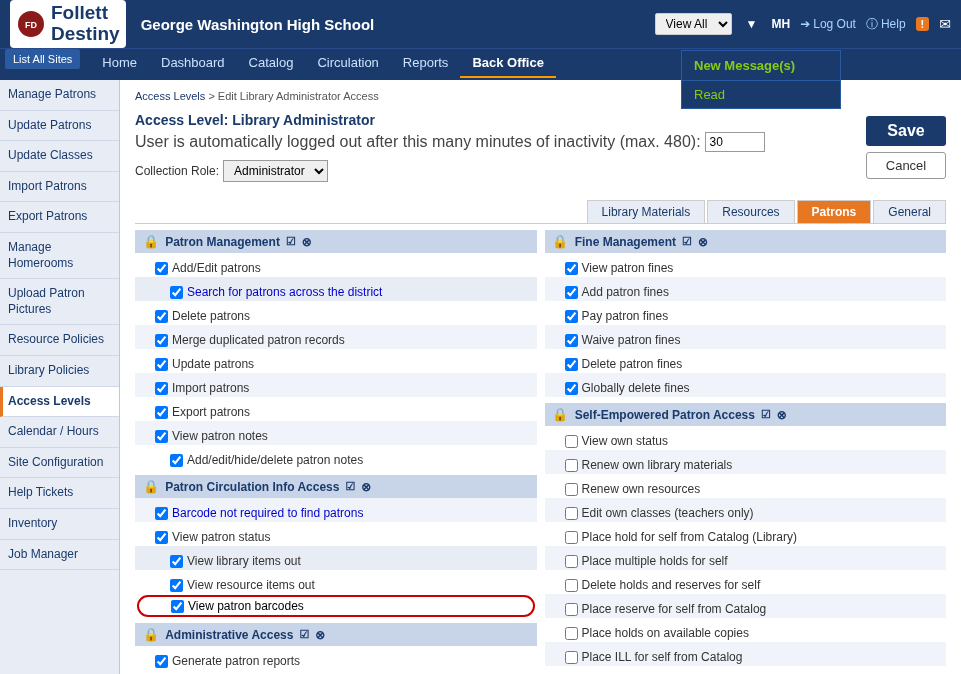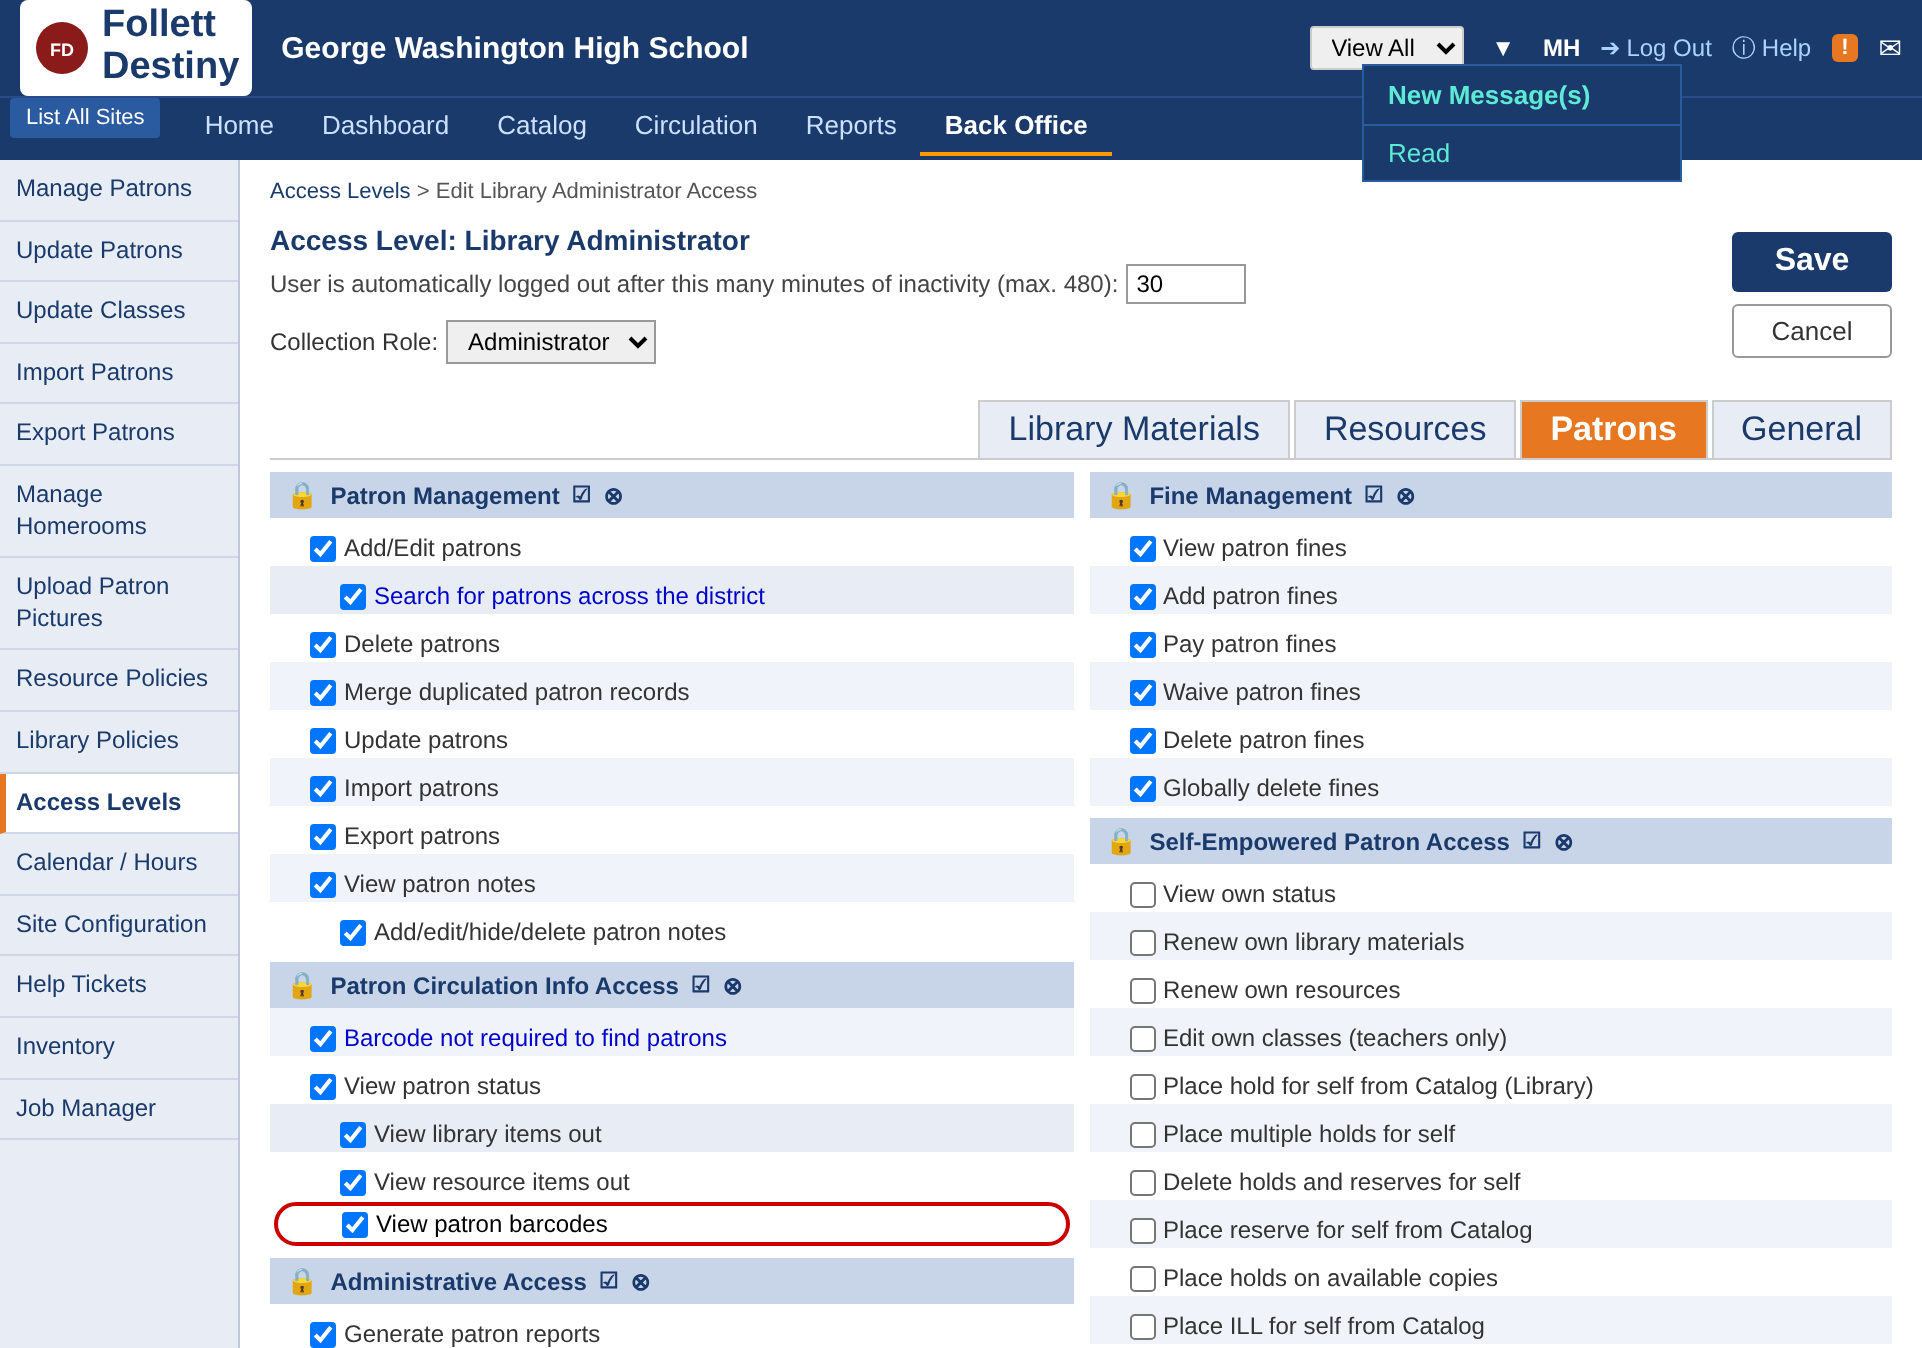--- a/index.html
+++ b/index.html
@@ -202,21 +202,21 @@
 
     
     .tabs-row {
       display: flex;
       justify-content: flex-end;
       margin-bottom: 6px;
       border-bottom: 1px solid #ccc;
     }
     .tab {
       padding: 4px 14px;
-      font-size: 17px;
+      font-size: 12px;
       cursor: pointer;
       color: #1a3a6b;
       border: 1px solid #ccc;
       border-bottom: none;
       background: #e8edf5;
       margin-left: 2px;
       text-align: right;
     }
     .tab.active {
       background: #e87722;
@@ -259,29 +259,29 @@
     }
     .perm-item.alt { background: #f0f4fa; }
     .perm-item.indent { padding-left: 35px; }
     .perm-item.indent.alt { background: #e8edf5; }
 
     .perm-item label { color: #333; }
     .perm-item input[type="checkbox"] { margin: 0; }
 
     .section-block { margin-bottom: 4px; }
 
-    .inactivity-note { font-size: 12px; color: #444; }
+    .inactivity-note { font-size: 16px; color: #444; }
 
     
     .msg-dropdown {
       position: absolute;
-      top: 32px;
+      top: 50px;
       right: 120px;
       background: #1a3a6b;
-      color: #5eead4;
+      color: #84cc16;
       min-width: 160px;
       z-index: 200;
       border: 1px solid #2a5aa0;
     }
     .msg-dropdown .msg-header {
       padding: 7px 12px;
       font-size: 13px;
       font-weight: bold;
       border-bottom: 1px solid #2a5aa0;
     }

